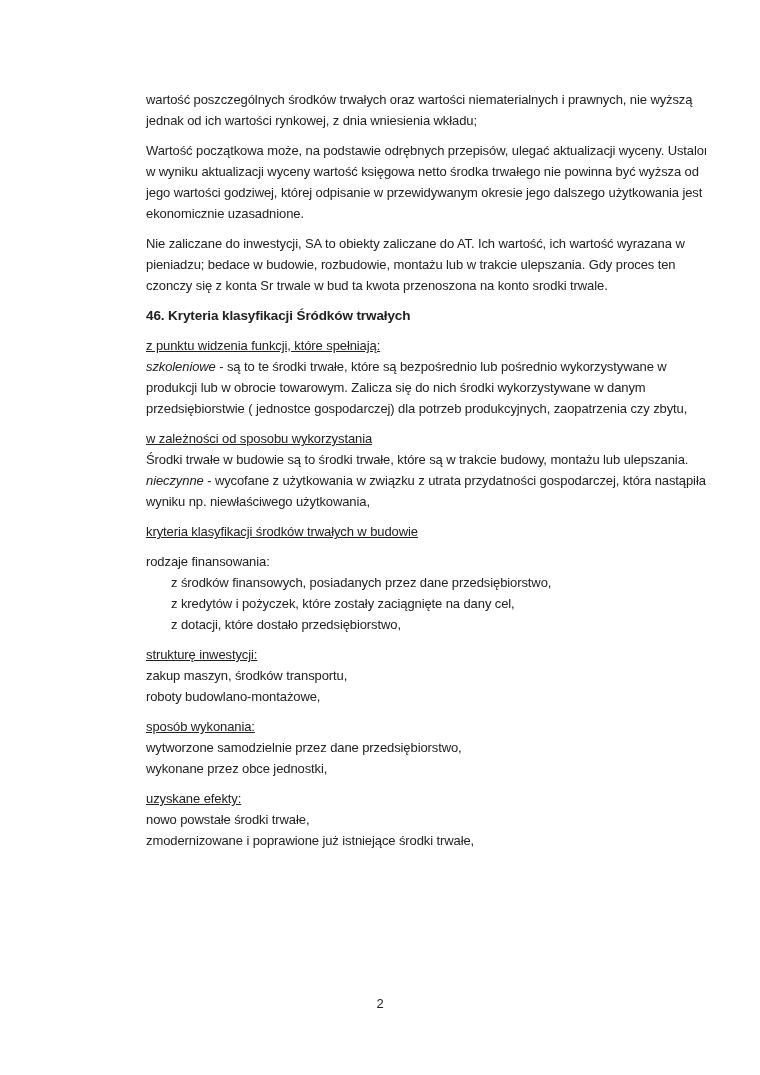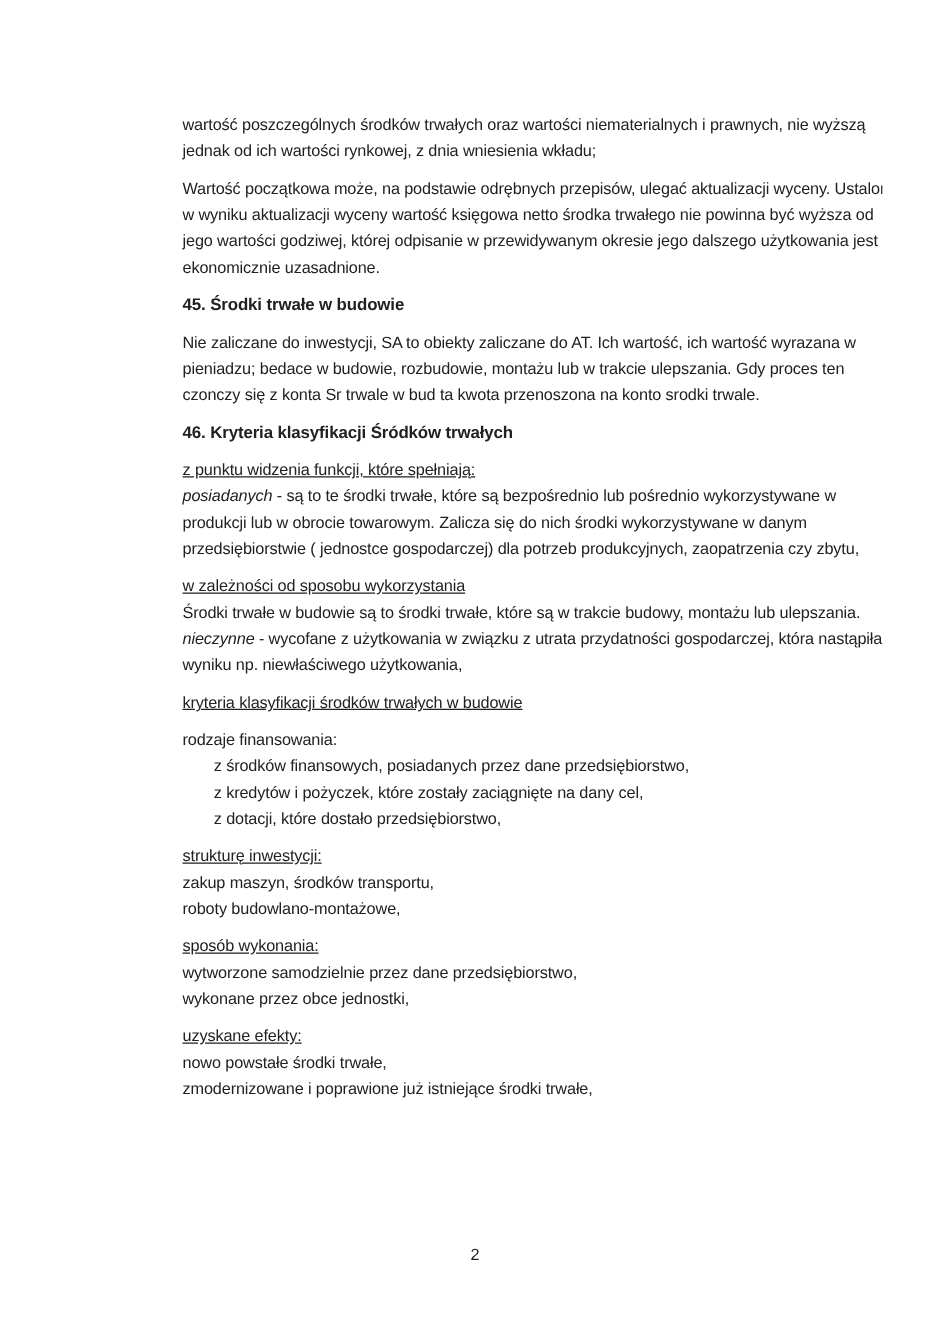--- a/index.html
+++ b/index.html
@@ -52,31 +52,30 @@
   <div class="doc">
 
     <p class="blk pre">wartość poszczególnych środków trwałych oraz wartości niematerialnych i prawnych, nie wyższą
 jednak od ich wartości rynkowej, z dnia wniesienia wkładu;</p>
 
     <p class="blk pre">Wartość początkowa może, na podstawie odrębnych przepisów, ulegać aktualizacji wyceny. Ustalona
 w wyniku aktualizacji wyceny wartość księgowa netto środka trwałego nie powinna być wyższa od
 jego wartości godziwej, której odpisanie w przewidywanym okresie jego dalszego użytkowania jest
 ekonomicznie uzasadnione.</p>
 
-    <p class="blk h">45. Środki trwałe w budowie</p>
 
     <p class="blk pre">Nie zaliczane do inwestycji, SA to obiekty zaliczane do AT. Ich wartość, ich wartość wyrazana w
 pieniadzu; bedace w budowie, rozbudowie, montażu lub w trakcie ulepszania. Gdy proces ten
 czonczy się z konta Sr trwale w bud ta kwota przenoszona na konto srodki trwale.</p>
 
     <p class="blk h">46. Kryteria klasyfikacji Śródków trwałych</p>
 
     <div class="blk">
       <p class="m0 u">z punktu widzenia funkcji, które spełniają:</p>
-      <p class="m0 pre"><span class="it">posiadanych</span><span> - są to te środki trwałe, które są bezpośrednio lub pośrednio wykorzystywane w
+      <p class="m0 pre"><span class="it">szkoleniowe</span><span> - są to te środki trwałe, które są bezpośrednio lub pośrednio wykorzystywane w
 produkcji lub w obrocie towarowym. Zalicza się do nich środki wykorzystywane w danym
 przedsiębiorstwie ( jednostce gospodarczej) dla potrzeb produkcyjnych, zaopatrzenia czy zbytu,</span></p>
     </div>
 
     <div class="blk">
       <p class="m0 u">w zależności od sposobu wykorzystania</p>
       <p class="m0">Środki trwałe w budowie są to środki trwałe, które są w trakcie budowy, montażu lub ulepszania.</p>
       <p class="m0 pre"><span class="it">nieczynne</span><span> - wycofane z użytkowania w związku z utrata przydatności gospodarczej, która nastąpiła w
 wyniku np. niewłaściwego użytkowania,</span></p>
     </div>

